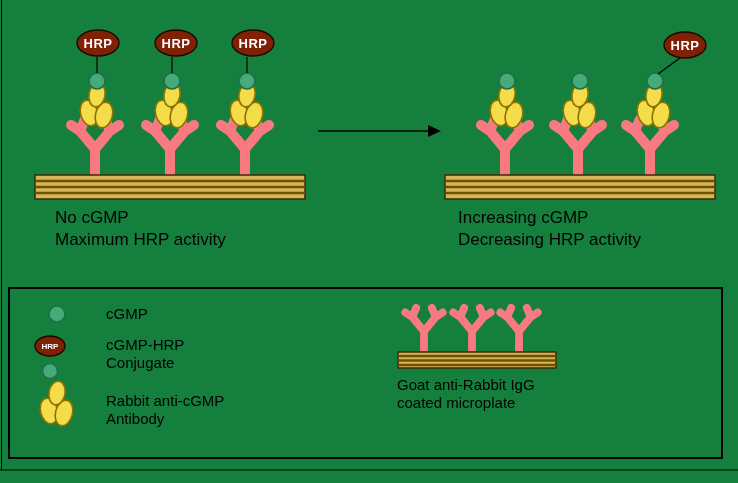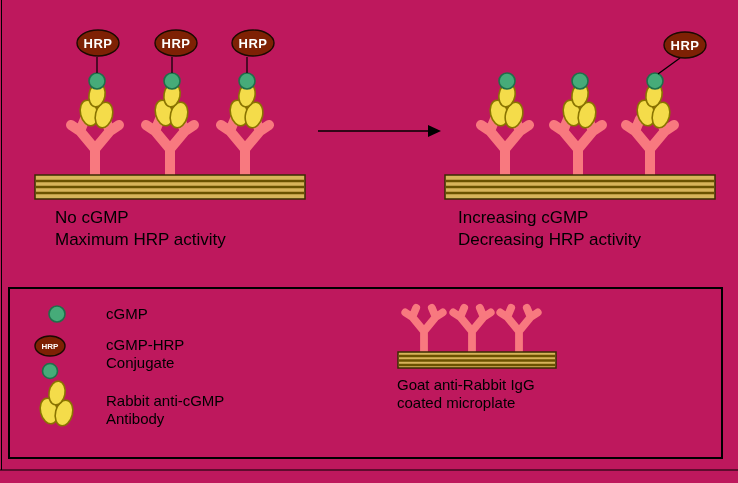--- a/index.html
+++ b/index.html
@@ -1,20 +1,20 @@
 <!DOCTYPE html>
 <html style="--pink: #F8797F; --yellow: #F4DC4A; --yellow_stroke: #8A7400; --green: #46AB79; --green_stroke: #1F6F4A; --hrp_fill: #7E2104; --hrp_stroke: #1A0A00; --plate_fill: #D8B45A; --plate_stripe: #6B5200; --plate_stroke: #3A2D00;"><head>
 <meta charset="utf-8">
 <style>
   html, body { margin: 0; padding: 0; background: #ffffff; }
   .canvas {
     position: relative;
     width: 738px;
     height: 483px;
-    background: #be185d;
+    background: #15803d;
     overflow: hidden;
     font-family: "Liberation Sans", sans-serif;
   }
   svg { display: block; }
 
   .igg-stroke {
     fill: none;
     stroke: var(--pink);
     stroke-width: 10;
     stroke-linecap: round;

